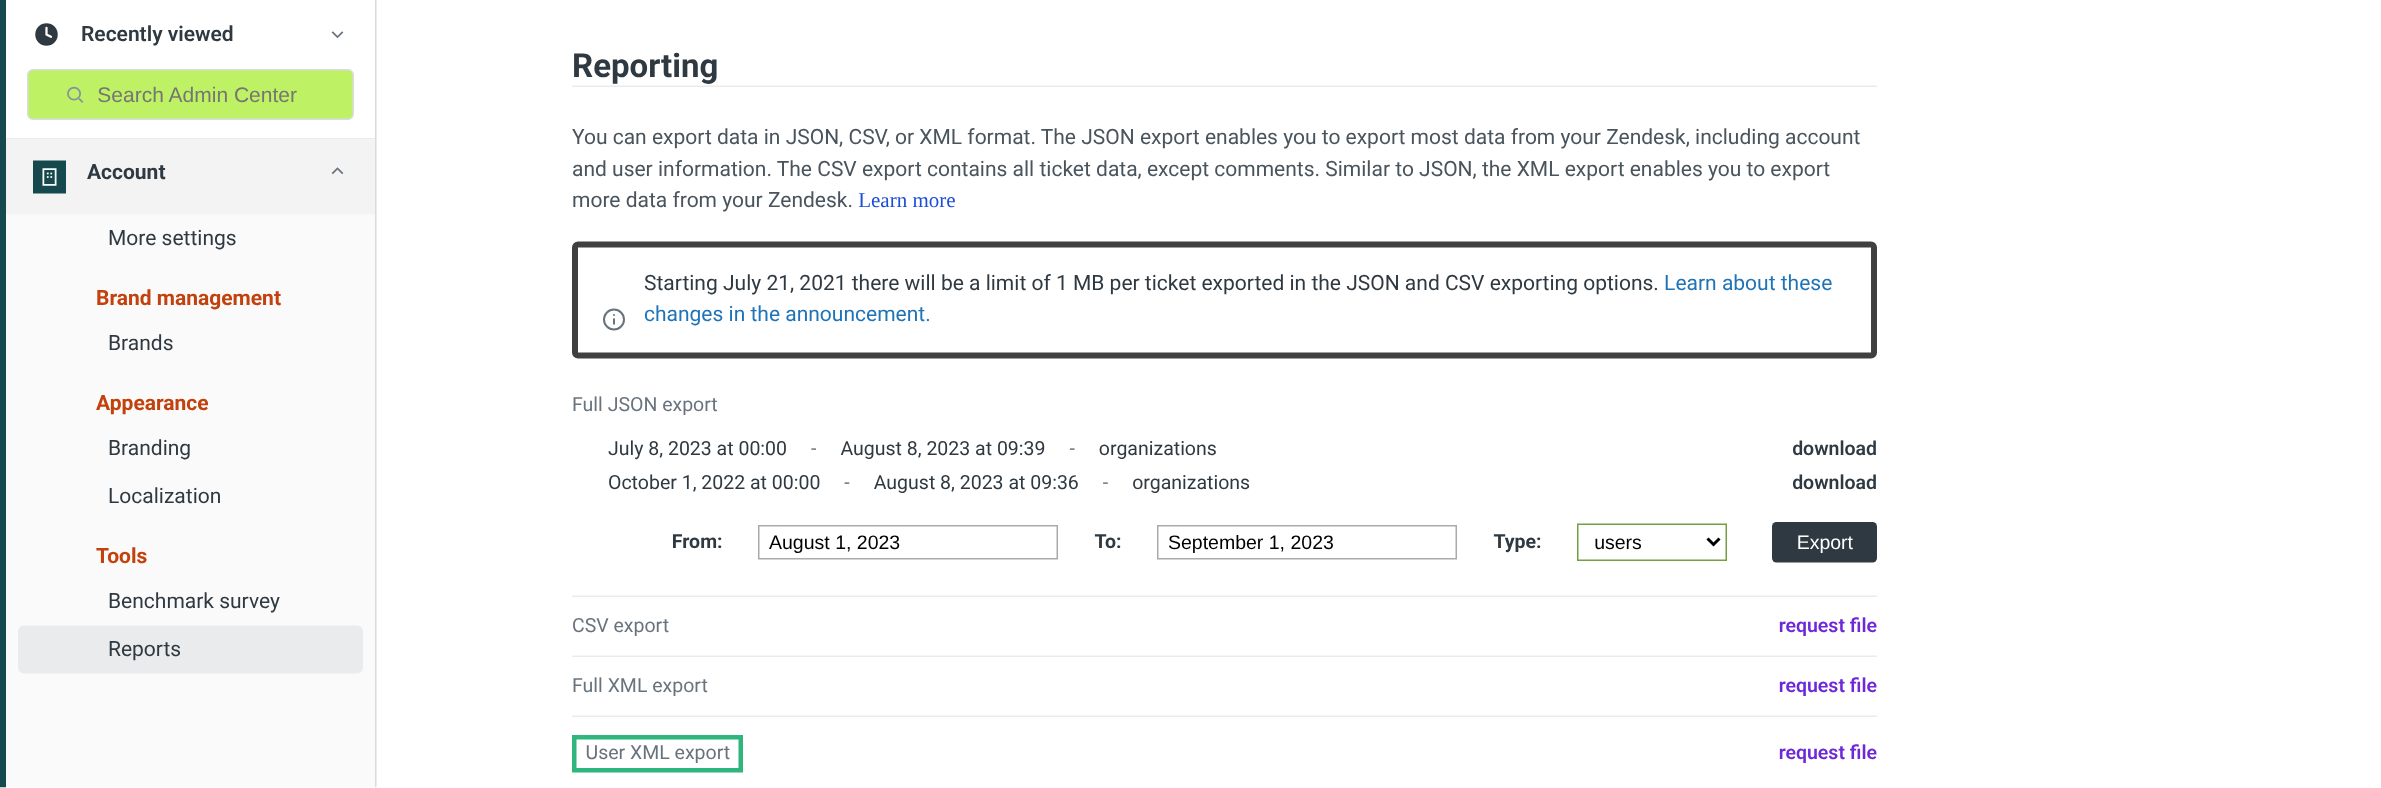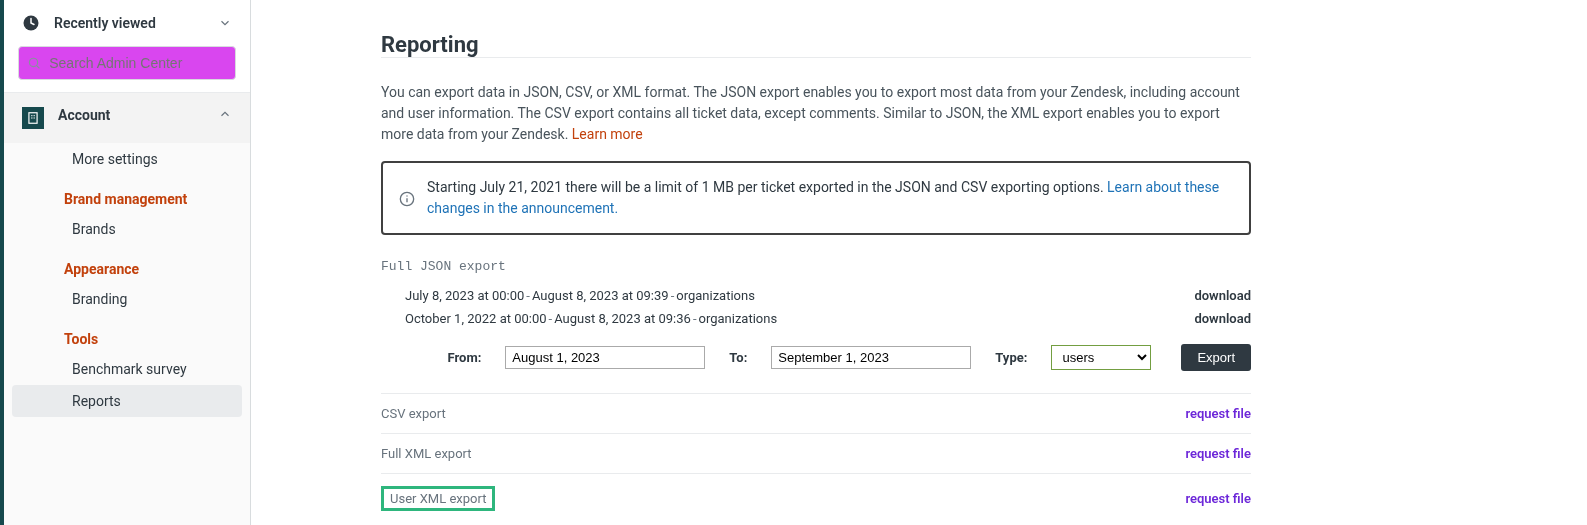--- a/index.html
+++ b/index.html
@@ -3,41 +3,41 @@
   <meta charset="utf-8">
   <style>
     * { box-sizing: border-box; margin: 0; padding: 0; }
     body { font-family: -apple-system, BlinkMacSystemFont, "Segoe UI", Roboto, Helvetica, Arial, sans-serif; color: #2f3941; background: #fff; }
     .app { display: flex; border-left: 4px solid #16494d; height: 525px; width: 1303px; }
     .sidebar { width: 247px; border-right: 1px solid #d8dcde; display: flex; flex-direction: column; background: #fafafa; }
     .sidebar .recently-row { display: flex; align-items: center; padding: 14px 18px 14px 18px; cursor: pointer; background: #fff;}
     .sidebar .recently-row .clock { width: 18px; height: 18px; margin-right: 14px; }
     .sidebar .recently-row .label { font-weight: 600; font-size: 14px; flex: 1; }
     .sidebar .search-wrap { padding: 0 14px 12px 14px; background: #fff; border-bottom: 1px solid #e9ebed;}
-    .sidebar .search { display: flex; align-items: center; border: 1px solid #d8dcde; border-radius: 4px; padding: 8px 8px; background: #d946ef; }
+    .sidebar .search { display: flex; align-items: center; border: 1px solid #d8dcde; border-radius: 4px; padding: 8px 24px; background: #bef264; }
     .sidebar .search svg { margin-right: 8px; }
     .sidebar .search input { border: none; outline: none; font-size: 14px; width: 100%; background: transparent; }
     .sidebar .nav { flex: 1; overflow: auto; }
     .sidebar .account-row { display: flex; align-items: flex-start; padding: 14px 18px; font-weight: 700; font-size: 14px; background: #f3f3f3; }
     .sidebar .account-row .icon-wrap { width: 22px; height: 22px; display: flex; align-items: center; justify-content: center; margin-right: 14px; background: #16494d; }
     .sidebar .nav-item { padding: 8px 18px 8px 60px; font-size: 14px; color: #2f3941; cursor: pointer; margin: 0 8px; border-radius: 4px;}
     .sidebar .nav-item.active { background: #e9ebed; font-weight: 400; }
     .sidebar .nav-heading { padding: 16px 18px 6px 60px; font-size: 14px; font-weight: 700; color: #c2410c; }
     .chev { margin-left: auto; }
     .content { flex: 1; padding: 32px 52px 0 130px; overflow: auto; }
     .page-title { font-size: 22px; font-weight: 700; }
     .divider { border-top: 1px solid #e9ebed; }
     .intro { font-size: 14px; line-height: 1.5; color: #49545c; padding: 24px 0 16px 0; }
-    .intro a { color: #c2410c; text-decoration: none; }
-    .notice { border: 2px solid #404040; border-radius: 4px; padding: 14px 16px; display: flex; align-items: center; font-size: 14px; line-height: 1.5; color: #2f3941; margin-bottom: 24px; }
+    .intro a { color: #1d4ed8; text-decoration: none; font-family: Liberation Serif, serif; }
+    .notice { border: 4px solid #404040; border-radius: 4px; padding: 14px 16px; display: flex; align-items: flex-end; font-size: 14px; line-height: 1.5; color: #2f3941; margin-bottom: 24px; }
     .notice svg { margin-right: 12px; flex-shrink: 0; margin-top: 2px;}
     .notice a { color: #1f73b7; text-decoration: none; }
-    .section-title { font-size: 13px; color: #68737d; margin-bottom: 10px; font-family: Liberation Mono, monospace; }
+    .section-title { font-size: 13px; color: #68737d; margin-bottom: 10px; }
     .export-row { display: flex; justify-content: space-between; font-size: 13px; padding: 4px 0; }
-    .export-meta { display: flex; gap: 2px; padding-left: 24px; color: #2f3941;}
+    .export-meta { display: flex; gap: 16px; padding-left: 24px; color: #2f3941;}
     .export-meta .sep { color: #68737d; }
     .download-link { color: #2f3941; font-weight: 600; font-size: 13px; cursor: pointer; }
     .filter-row { display: flex; justify-content: flex-end; align-items: center; gap: 24px; font-size: 13px; margin-top: 14px; margin-bottom: 22px; }
     .filter-row .lbl { font-weight: 700; }
     .filter-row input[type=text] { border: 1px solid #aaa; padding: 3px 6px; font-size: 13px; width: 200px; }
     .filter-row select { border: 1.5px solid #739e41; padding: 3px 6px; font-size: 13px; width: 100px; background: #fff; }
     .filter-row .export-btn { background: #2f3941; color: #fff; border: none; padding: 6px 16px; font-size: 13px; border-radius: 3px; cursor: pointer; margin-left: 6px; }
     .export-section { border-top: 1px solid #e9ebed; padding: 12px 0; display: flex; justify-content: space-between; align-items: center; font-size: 13px; }
     .export-section .name { color: #68737d; }
     .export-section .req { color: #6d28d9; font-weight: 600; cursor: pointer; }
@@ -81,20 +81,21 @@
         <span>Account</span>
         <svg class="chev" width="14" height="14" viewBox="0 0 24 24" fill="none" stroke="#68737d" stroke-width="2">
             <polyline points="18 15 12 9 6 15"></polyline>
           </svg>
       </div>
       <div class="nav-item">More settings</div>
       <div class="nav-heading">Brand management</div>
       <div class="nav-item">Brands</div>
       <div class="nav-heading">Appearance</div>
       <div class="nav-item">Branding</div>
+      <div class="nav-item">Localization</div>
       <div class="nav-heading">Tools</div>
       <div class="nav-item">Benchmark survey</div>
       <div class="nav-item active">Reports</div>
     </div>
   </div>
 
   <div class="content">
     <h1 class="page-title">Reporting</h1>
     <div class="divider"></div>
     <p class="intro">

